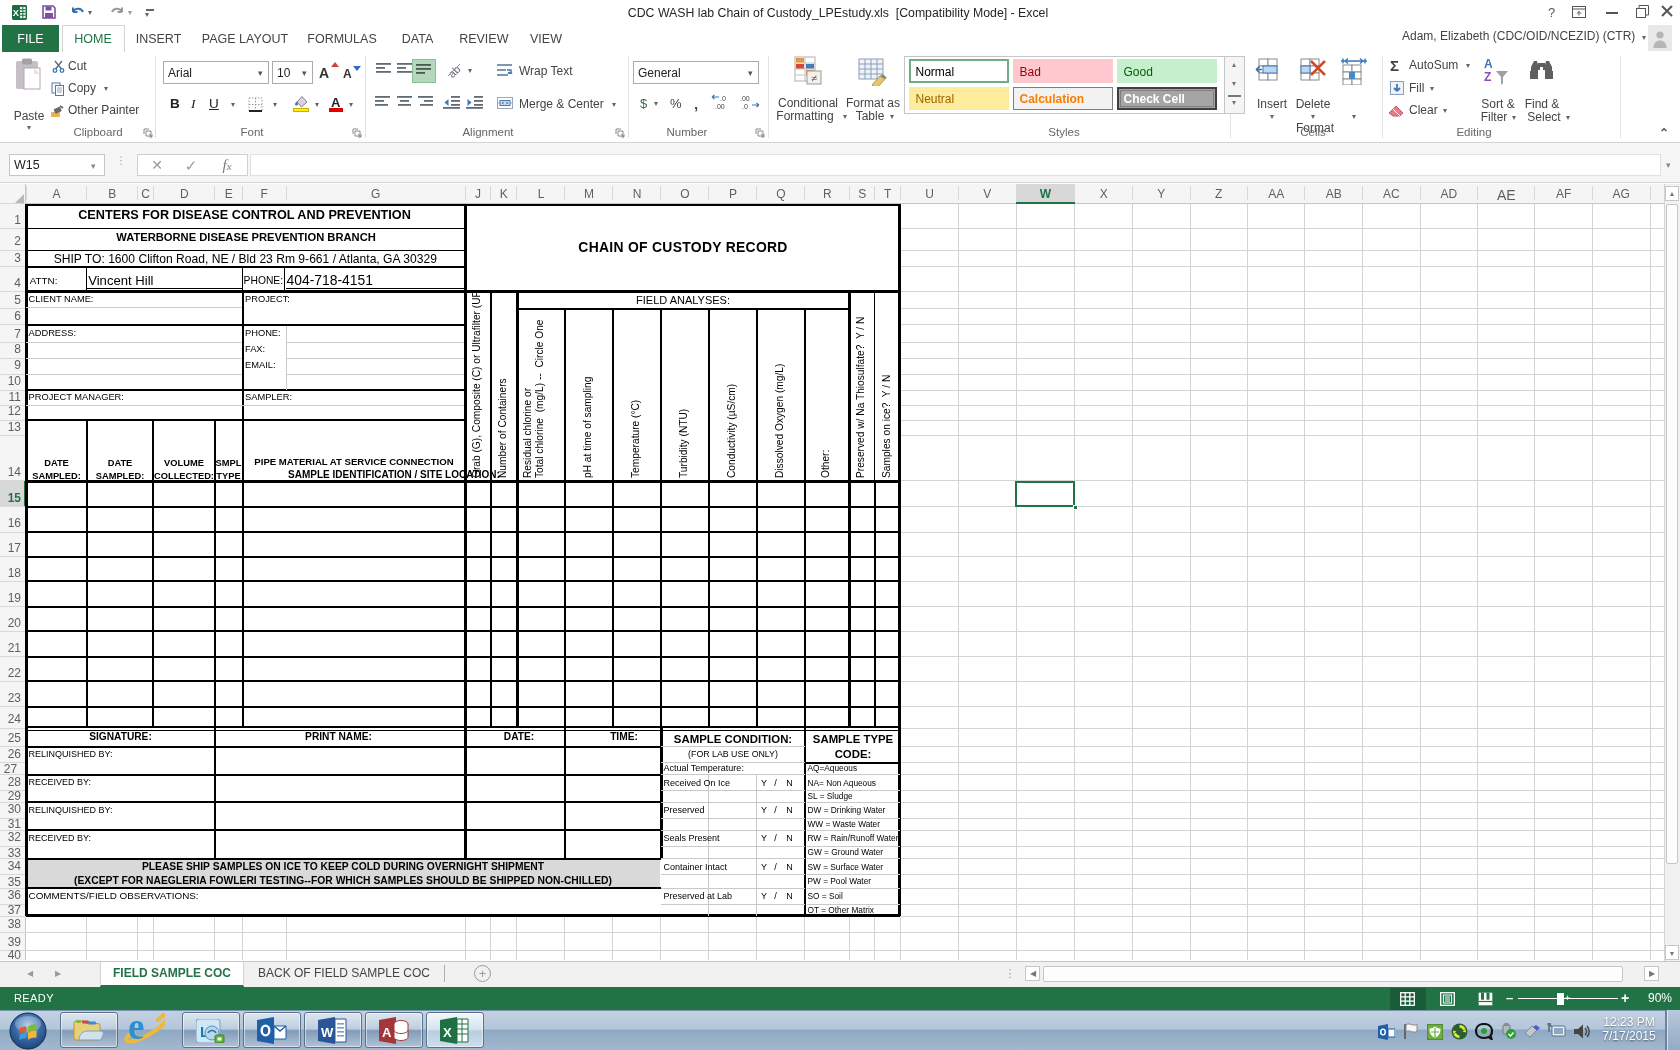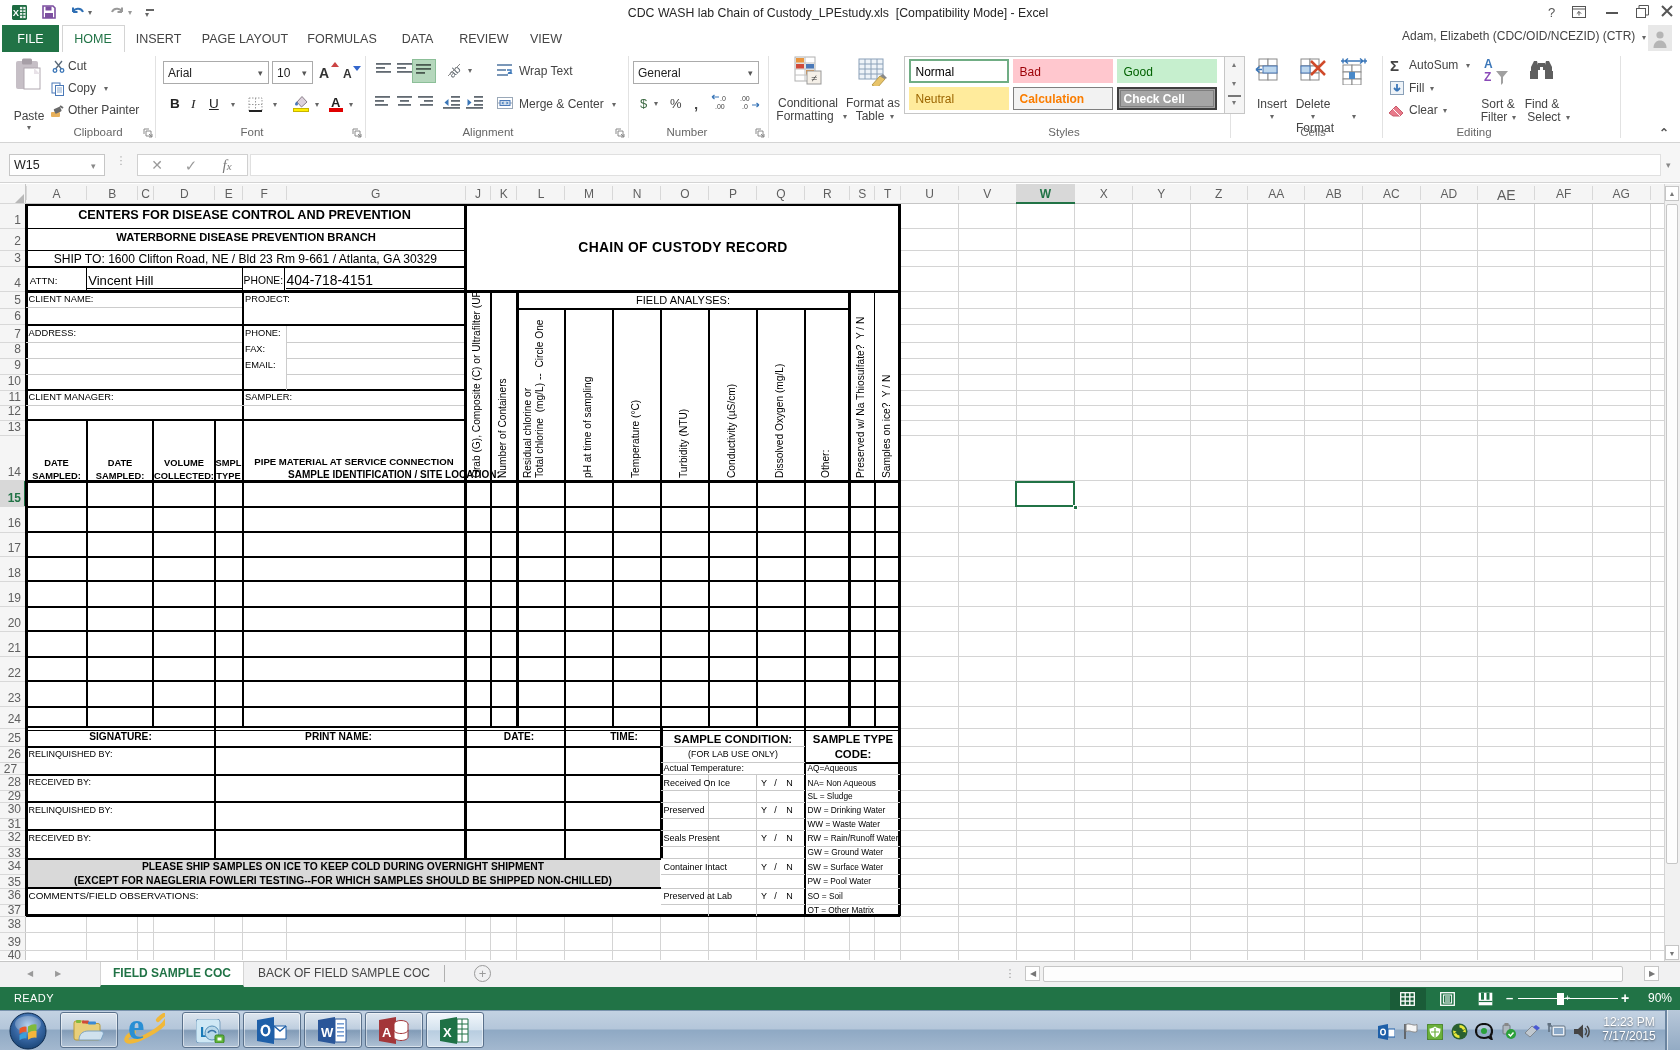--- a/index.html
+++ b/index.html
@@ -727,21 +727,21 @@
 <div style="position:absolute;left:88.2px;top:273.95px;font-size:13.1px;color:#000;white-space:nowrap;line-height:1;">Vincent Hill</div>
 <div style="position:absolute;left:243.6px;top:275.85px;font-size:10.3px;color:#000;white-space:nowrap;line-height:1;">PHONE:</div>
 <div style="position:absolute;left:286.5px;top:273.55px;font-size:13.9px;color:#000;white-space:nowrap;line-height:1;">404-718-4151</div>
 <div style="position:absolute;left:683px;top:240.55px;transform:translateX(-50%);font-size:13.9px;color:#000;white-space:nowrap;line-height:1;font-weight:bold;letter-spacing:0.3px;">CHAIN OF CUSTODY RECORD</div>
 <div style="position:absolute;left:28.5px;top:295.35px;font-size:9.3px;color:#000;white-space:nowrap;line-height:1;">CLIENT NAME:</div>
 <div style="position:absolute;left:245px;top:295.35px;font-size:9.3px;color:#000;white-space:nowrap;line-height:1;">PROJECT:</div>
 <div style="position:absolute;left:28.5px;top:328.85px;font-size:9.3px;color:#000;white-space:nowrap;line-height:1;">ADDRESS:</div>
 <div style="position:absolute;left:245px;top:328.85px;font-size:9.3px;color:#000;white-space:nowrap;line-height:1;">PHONE:</div>
 <div style="position:absolute;left:245px;top:345.35px;font-size:9.3px;color:#000;white-space:nowrap;line-height:1;">FAX:</div>
 <div style="position:absolute;left:245px;top:361.35px;font-size:9.3px;color:#000;white-space:nowrap;line-height:1;">EMAIL:</div>
-<div style="position:absolute;left:28.5px;top:392.85px;font-size:9.3px;color:#000;white-space:nowrap;line-height:1;">CLIENT MANAGER:</div>
+<div style="position:absolute;left:28.5px;top:392.85px;font-size:9.3px;color:#000;white-space:nowrap;line-height:1;">PROJECT MANAGER:</div>
 <div style="position:absolute;left:245px;top:392.85px;font-size:9.3px;color:#000;white-space:nowrap;line-height:1;">SAMPLER:</div>
 <div style="position:absolute;left:683px;top:294.5px;transform:translateX(-50%);font-size:11px;color:#000;white-space:nowrap;line-height:1;">FIELD ANALYSES:</div>
 <div style="position:absolute;left:56.5px;top:458.85px;transform:translateX(-50%);font-size:9.3px;color:#000;white-space:nowrap;line-height:1;font-weight:bold;">DATE</div>
 <div style="position:absolute;left:56.5px;top:471.85px;transform:translateX(-50%);font-size:9.3px;color:#000;white-space:nowrap;line-height:1;font-weight:bold;">SAMPLED:</div>
 <div style="position:absolute;left:120px;top:458.85px;transform:translateX(-50%);font-size:9.3px;color:#000;white-space:nowrap;line-height:1;font-weight:bold;">DATE</div>
 <div style="position:absolute;left:120px;top:471.85px;transform:translateX(-50%);font-size:9.3px;color:#000;white-space:nowrap;line-height:1;font-weight:bold;">SAMPLED:</div>
 <div style="position:absolute;left:184px;top:458.85px;transform:translateX(-50%);font-size:9.3px;color:#000;white-space:nowrap;line-height:1;font-weight:bold;">VOLUME</div>
 <div style="position:absolute;left:184px;top:471.85px;transform:translateX(-50%);font-size:9.3px;color:#000;white-space:nowrap;line-height:1;font-weight:bold;">COLLECTED:</div>
 <div style="position:absolute;left:228.5px;top:458.85px;transform:translateX(-50%);font-size:9.3px;color:#000;white-space:nowrap;line-height:1;font-weight:bold;">SMPL</div>
 <div style="position:absolute;left:228.5px;top:471.85px;transform:translateX(-50%);font-size:9.3px;color:#000;white-space:nowrap;line-height:1;font-weight:bold;">TYPE</div>

